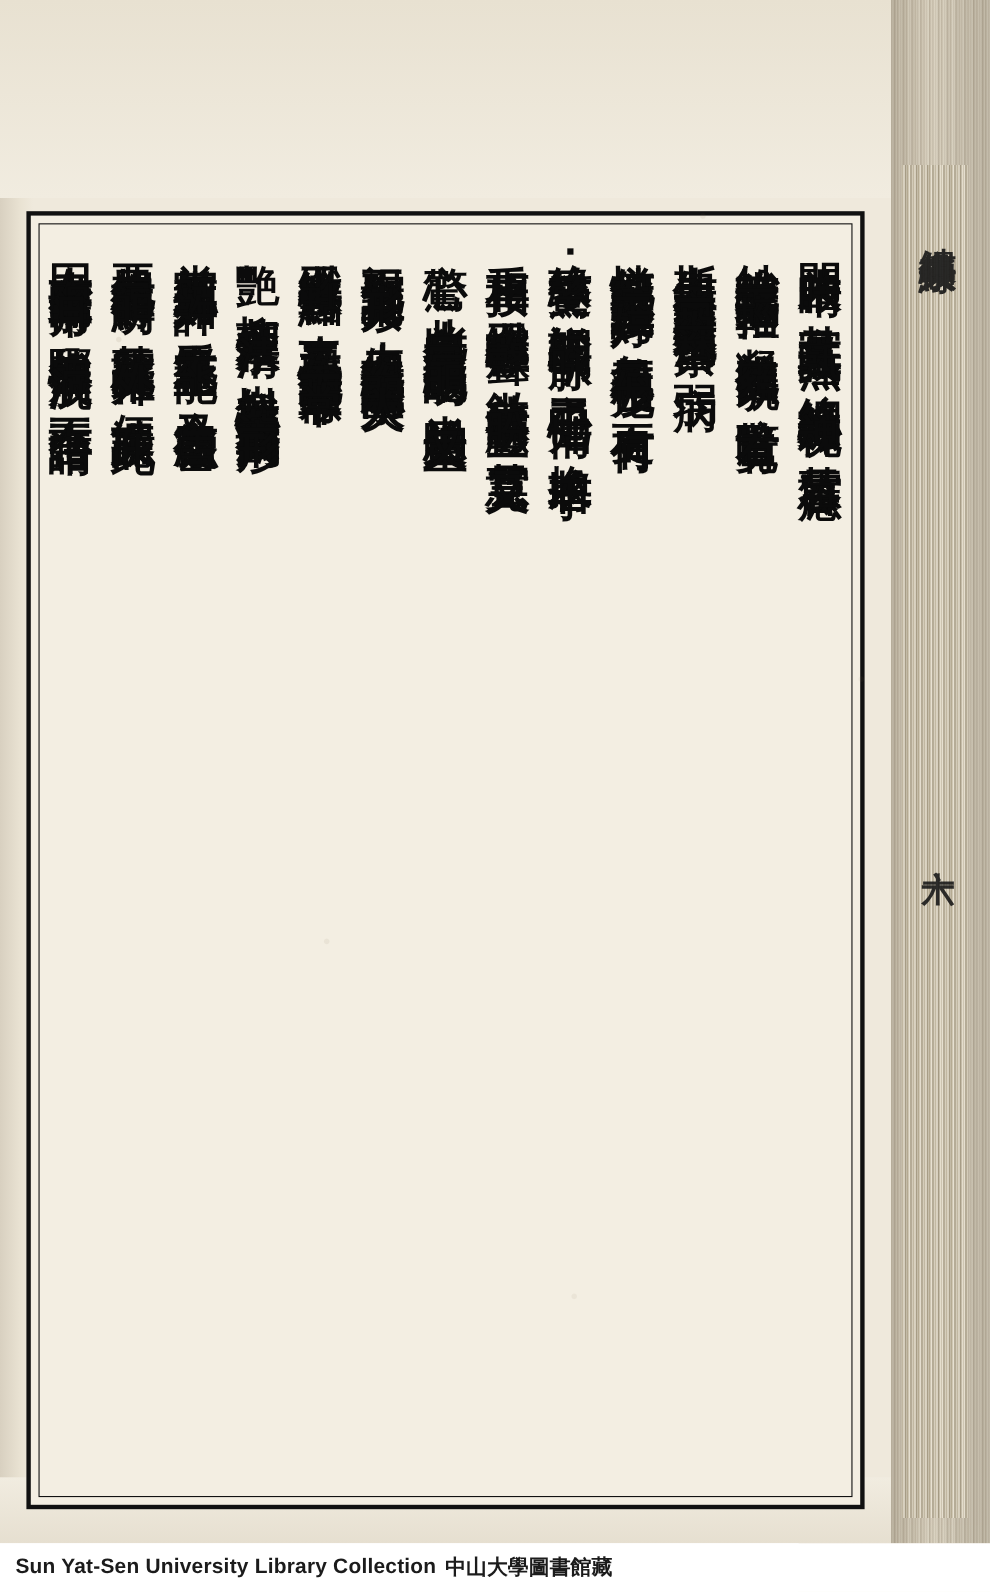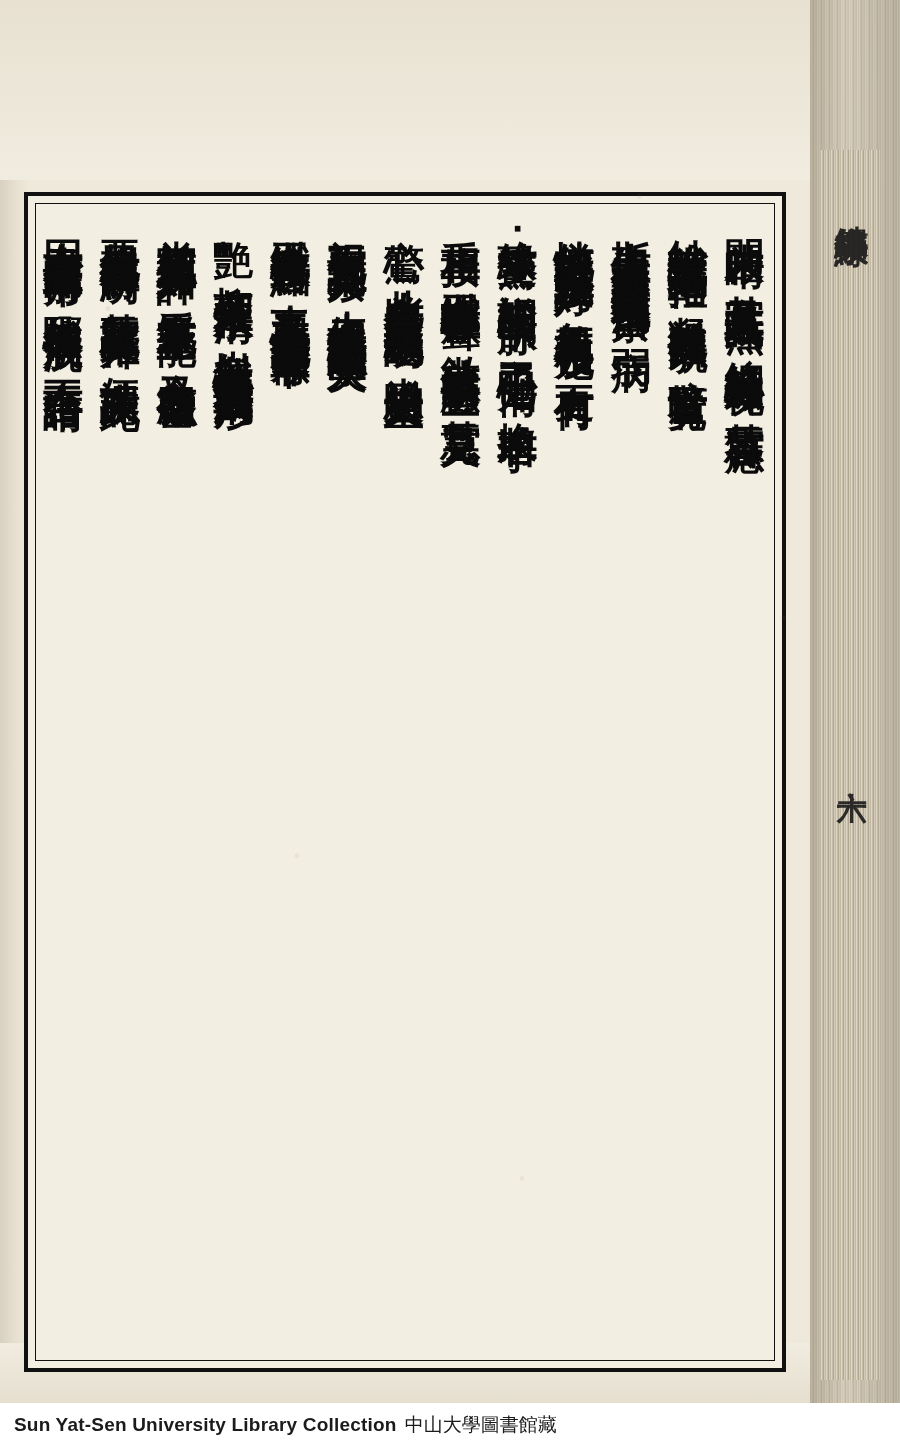--- a/index.html
+++ b/index.html
@@ -163,21 +163,21 @@
   #caption .cap-text {
     font-family: "Liberation Sans", sans-serif;
     font-size: 19px;
     font-weight: 700;
     color: #1b1b1b;
     letter-spacing: 0.2px;
   }
   #caption .cap-cjk {
     font-family: "DejaVu Sans", sans-serif;
     font-size: 19px;
-    font-weight: 400;
+    font-weight: 700;
     color: #1b1b1b;
     margin-left: 8px;
   }
 </style>
 </head>
 <body>
 
 <div id="scan">
   <div class="paper-left"></div>
   <div class="paper-top"></div>

